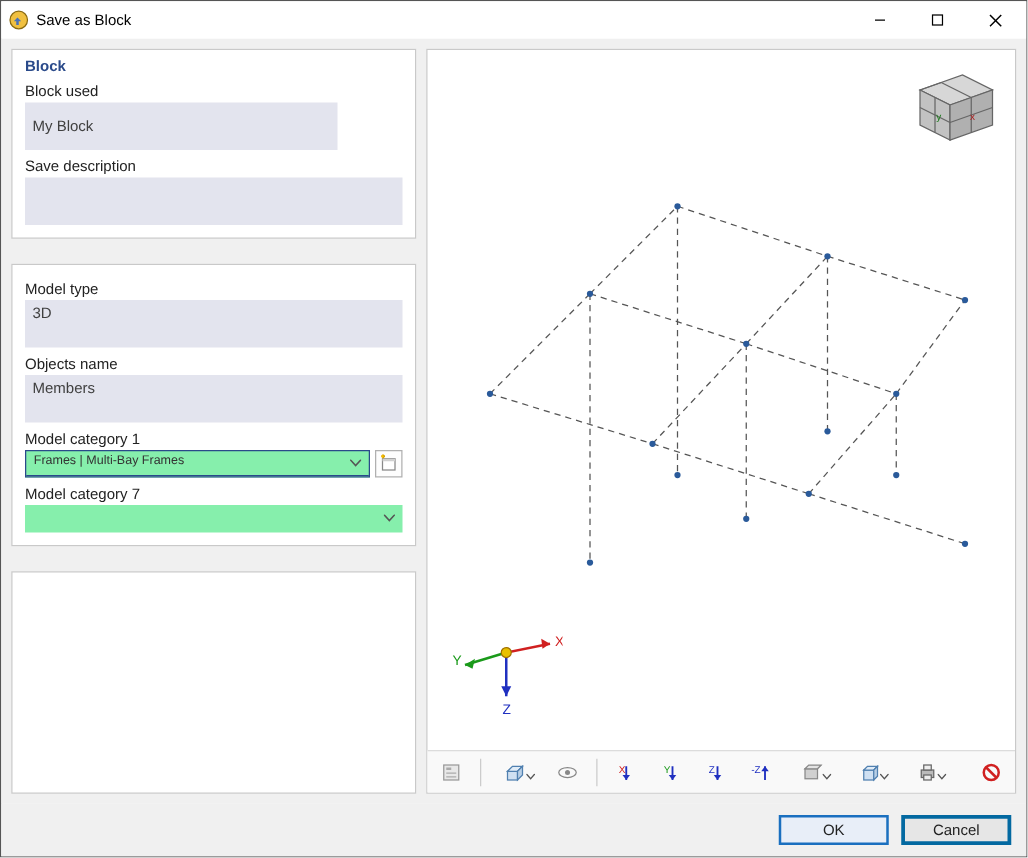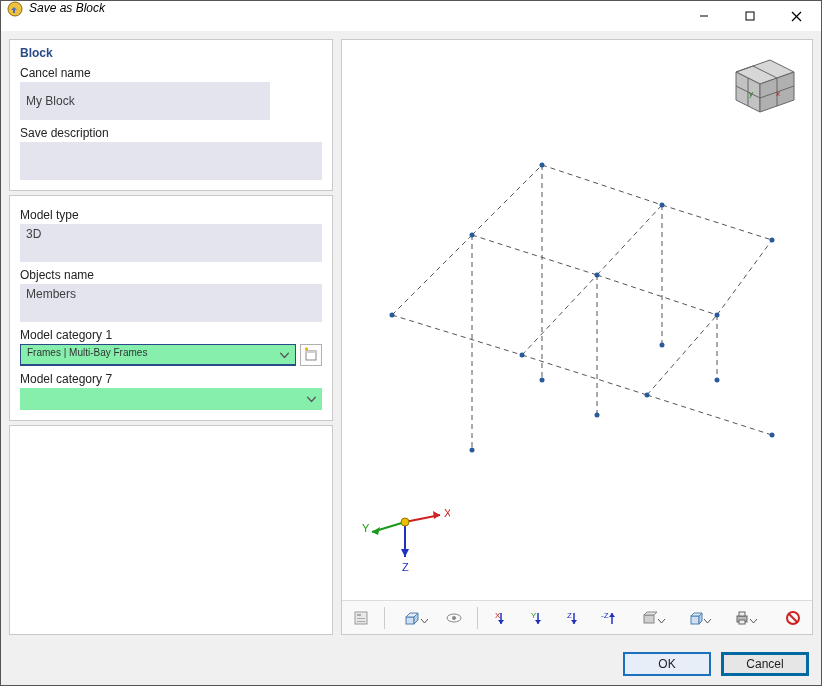--- a/index.html
+++ b/index.html
@@ -1,25 +1,25 @@
 <!DOCTYPE html>
 <html><head>
 <meta charset="utf-8">
 <style>
   * { box-sizing: border-box; }
   html, body { margin: 0; padding: 0; font-family: "Segoe UI", Tahoma, sans-serif; font-size: 12px; color: #222; background: #fff; }
   .window { width: 822px; height: 686px; border: 1px solid #555; background: #fff; display: flex; flex-direction: column; }
-  .titlebar { height: 30px; display: flex; align-items: flex-start; padding: 0 2px 0 6px; background: #fff; font-style: italic; }
+  .titlebar { height: 30px; display: flex; align-items: center; padding: 0 2px 0 6px; background: #fff; }
   .titlebar .app-icon { width: 16px; height: 16px; margin-right: 6px; }
   .titlebar .title { flex: 1; font-size: 12px; color: #000; }
   .win-btns { display: flex; height: 100%; }
   .win-btn { width: 46px; display: flex; align-items: center; justify-content: center; cursor: default; }
   .win-btn svg { display: block; }
   .body { flex: 1; display: flex; padding: 8px; gap: 8px; background: #f0f0f0; min-height: 0; }
-  .left-col { width: 382px; display: flex; flex-direction: column; gap: 4px; }
+  .left-col { width: 382px; display: flex; flex-direction: column; gap: 20px; }
   .panel { background: #fff; border: 1px solid #c9c9c9; padding: 6px 10px 10px 10px; }
   .panel .panel-title { color: #2a4a8a; font-weight: 600; margin-bottom: 6px; font-size: 12px; }
   .field-label { margin-top: 6px; margin-bottom: 2px; font-size: 12px; color: #222; }
   .field-box { background: #e3e4ee; border: none; height: 38px; padding: 3px 6px; font-size: 12px; color: #404040; width: 100%; }
   .field-box.narrow { width: 250px; }
   .field-row { display: flex; align-items: center; gap: 4px; }
   .dropdown { position: relative; background: #86efac; border: 1px solid #2a4a8a; box-shadow: inset 0 -1px 0 #2a4a8a; flex: 1; height: 22px; padding: 2px 20px 2px 6px; font-size: 10px; color: #333; width: 100%; }
   .dropdown.plain { border: none; box-shadow: none; }
   .dropdown .chev { position: absolute; right: 6px; top: 50%; transform: translateY(-50%); pointer-events: none; }
   .icon-btn { width: 22px; height: 22px; border: 1px solid #b0b0b0; background: #fdfdfd; display: flex; align-items: center; justify-content: center; }
@@ -69,21 +69,21 @@
           </svg>
       </div>
     </div>
   </div>
 
   <div class="body">
     <div class="left-col">
 
       <div class="panel">
         <div class="panel-title">Block</div>
-        <div class="field-label">Cancel name</div>
+        <div class="field-label">Block used</div>
         <input class="field-box narrow" type="text" value="My Block" style="">
         <div class="field-label">Save description</div>
         <input class="field-box" type="text" value="" style="">
       </div>
 
       <div class="panel">
 
         <div class="field-label">Model type</div>
         <div class="field-box">3D</div>
 

